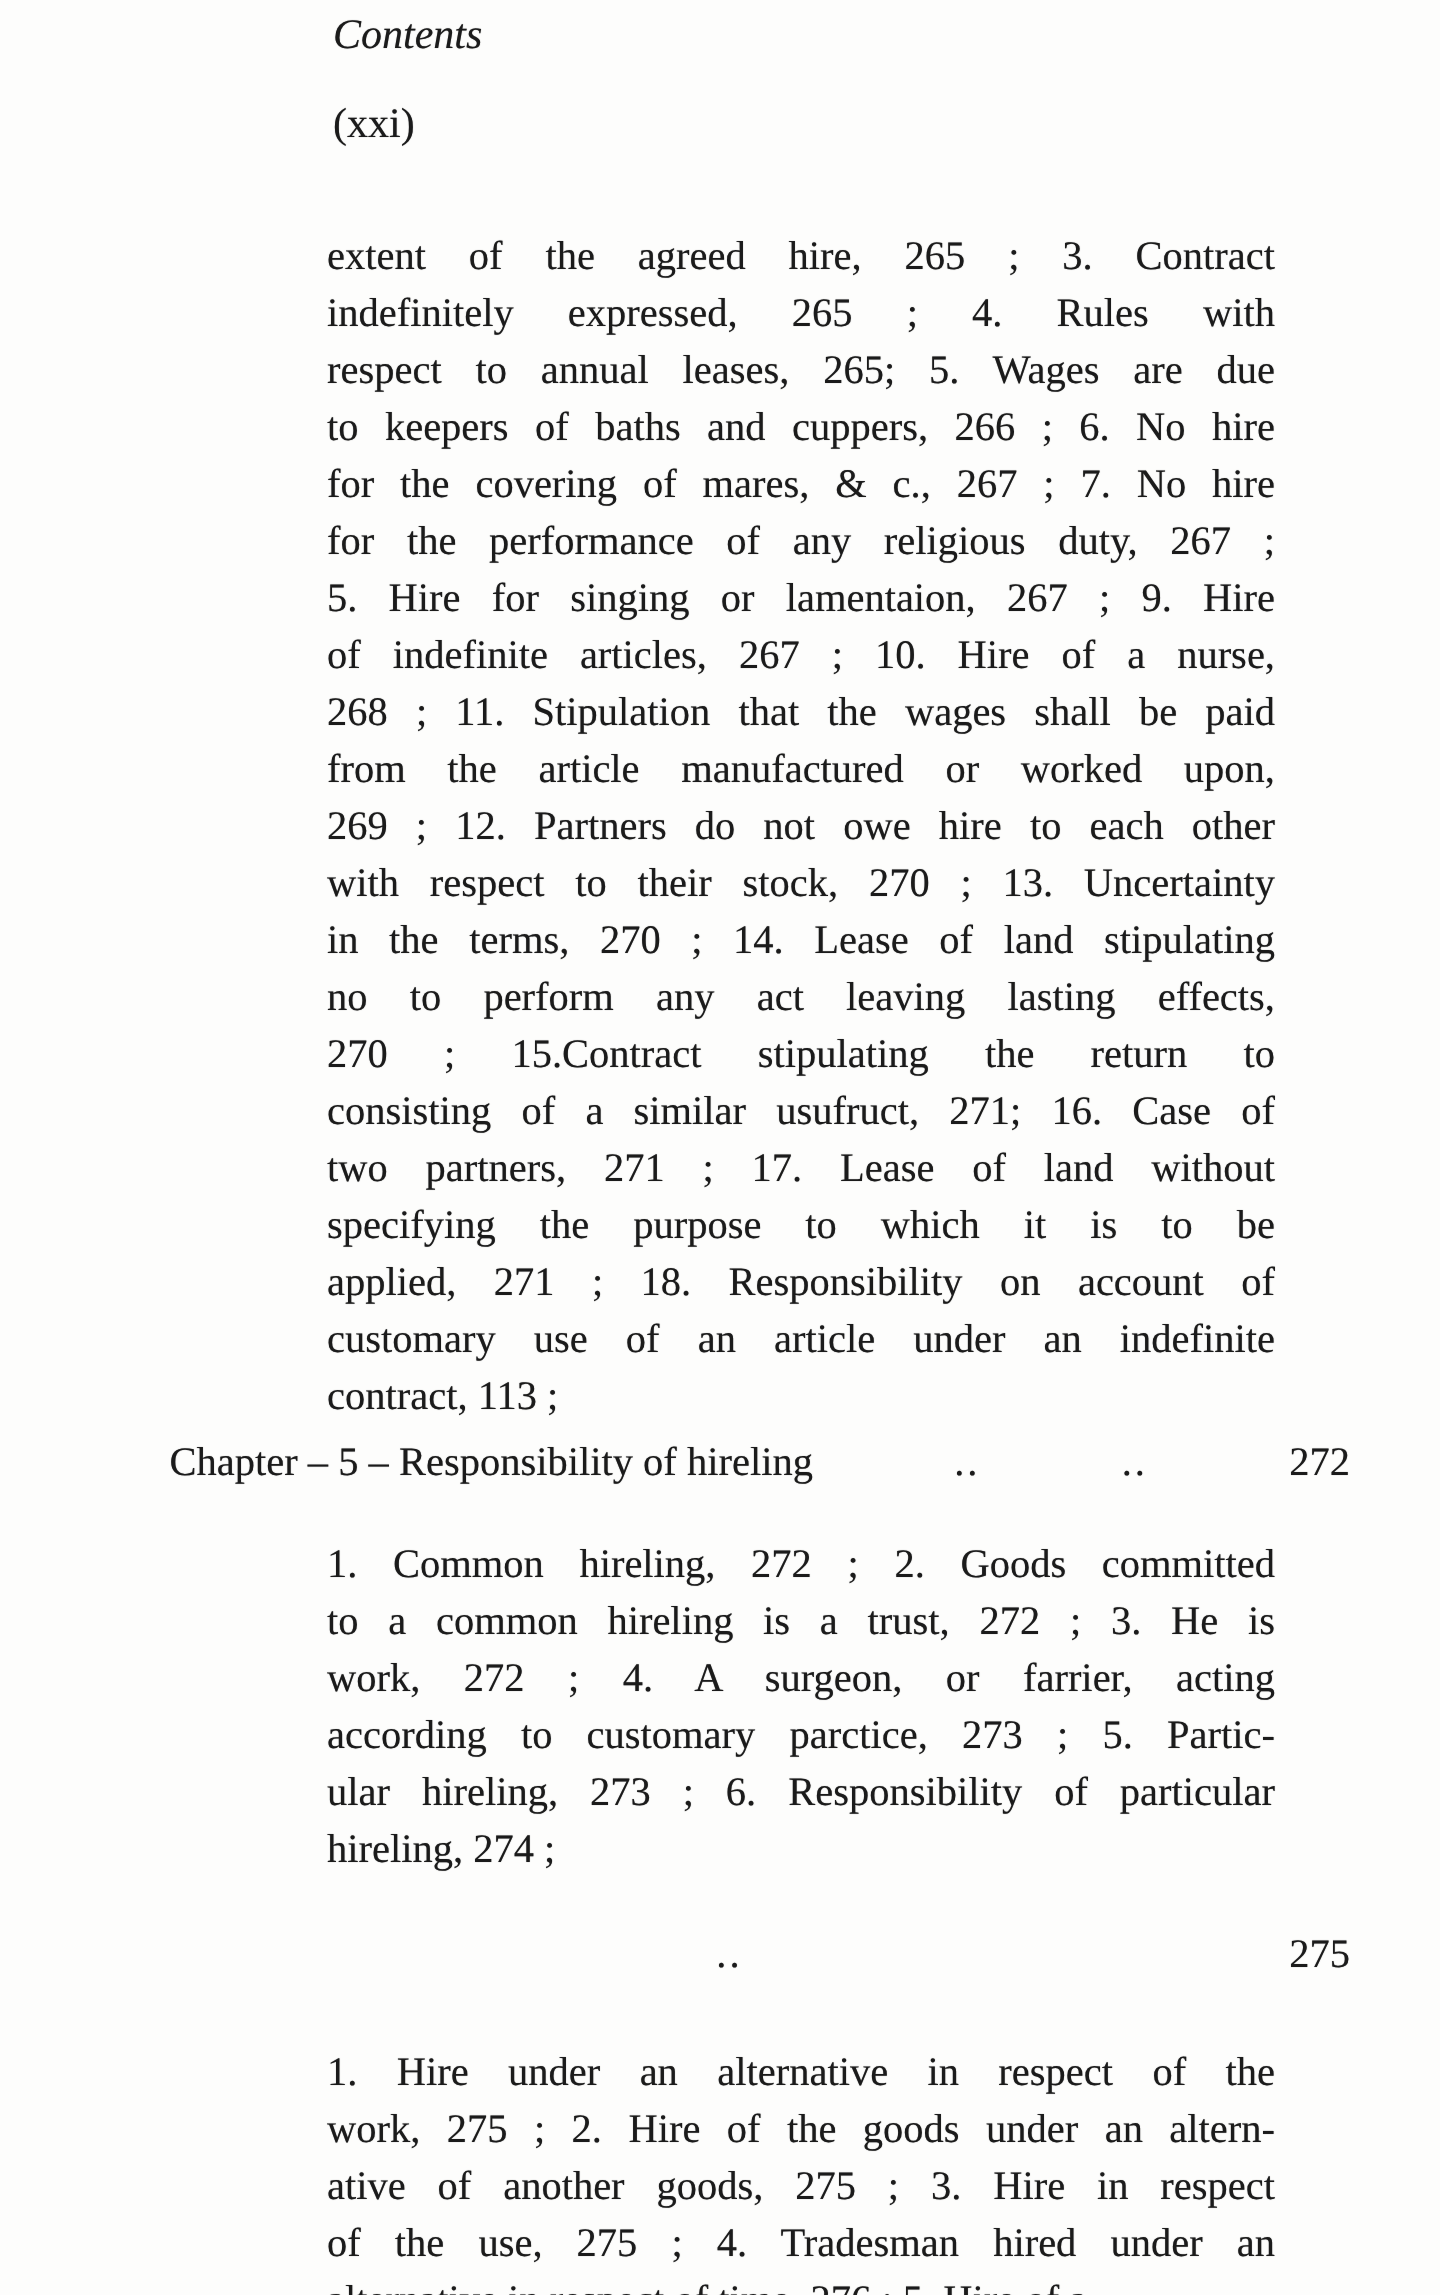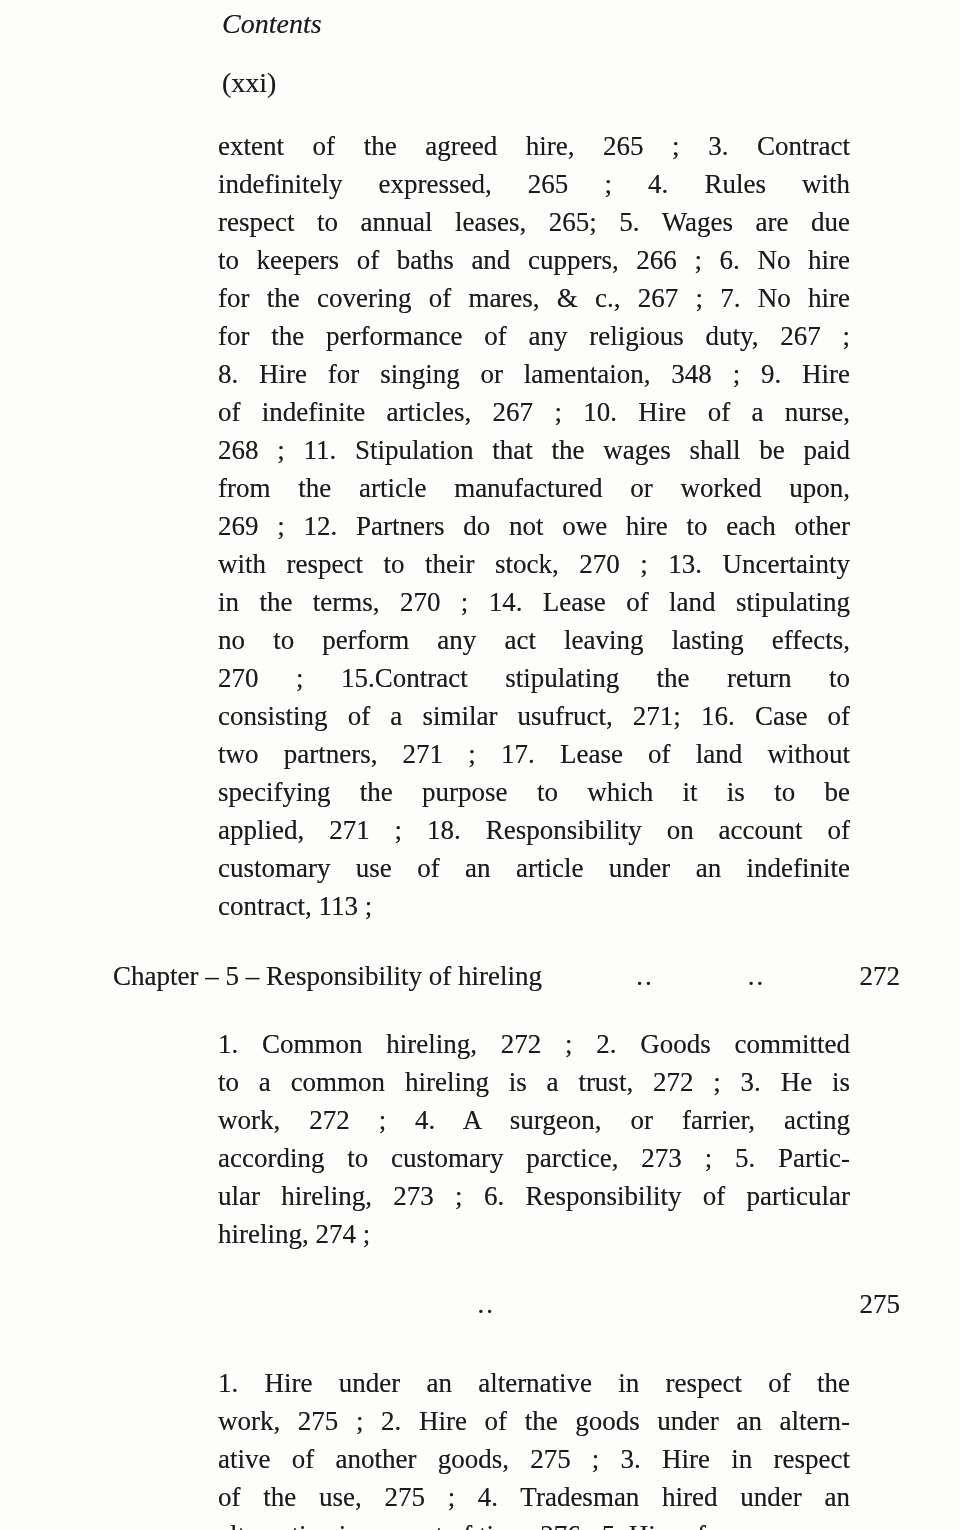--- a/index.html
+++ b/index.html
@@ -28,21 +28,21 @@
     flex-direction: column;
   }
   .running-title { font-style: italic; }
   .folio { font-style: normal; margin-top: 23px; }
   .para {
     margin-left: 218px;
     width: 632px;
     font-size: 27px;
     line-height: 38px;
   }
-  .para-1 { margin-top: 26px; }
+  .para-1 { margin-top: 50px; }
   .para-2 { margin-top: 30px; }
   .para-3 { margin-top: 41px; }
   .jline {
     text-align: justify;
     text-align-last: justify;
     white-space: normal;
     height: 38px;
     overflow: visible;
   }
   .jline.last {
@@ -50,21 +50,21 @@
     text-align-last: left;
   }
   .chapter-row {
     display: flex;
     align-items: baseline;
     margin-left: 113px;
     margin-right: 60px;
     font-size: 27px;
     line-height: 38px;
   }
-  .chapter-row.ch5 { margin-top: 32px; }
+  .chapter-row.ch5 { margin-top: 6px; }
   .chapter-row.ch6 { margin-top: 32px; }
   .ch-label { flex: 0 0 auto; }
   .dots {
     flex: 1 1 auto;
     display: flex;
     justify-content: space-evenly;
     align-items: baseline;
   }
   .dot-group { letter-spacing: 2px; }
   .ch-page { flex: 0 0 auto; text-align: right; }
@@ -79,21 +79,21 @@
     <span class="folio">(xxi)</span>
   </div>
 
   <div class="para para-1">
     <div class="jline">extent of the agreed hire, 265 ; 3. Contract</div>
     <div class="jline">indefinitely expressed, 265 ; 4. Rules with</div>
     <div class="jline">respect to annual leases, 265; 5. Wages are due</div>
     <div class="jline">to keepers of baths and cuppers, 266 ; 6. No hire</div>
     <div class="jline">for the covering of mares, &amp; c., 267 ; 7. No hire</div>
     <div class="jline">for the performance of any religious duty, 267 ;</div>
-    <div class="jline">8. Hire for singing or lamentaion, 348 ; 9. Hire</div>
+    <div class="jline">5. Hire for singing or lamentaion, 267 ; 9. Hire</div>
     <div class="jline">of indefinite articles, 267 ; 10. Hire of a nurse,</div>
     <div class="jline">268 ; 11. Stipulation that the wages shall be paid</div>
     <div class="jline">from the article manufactured or worked upon,</div>
     <div class="jline">269 ; 12. Partners do not owe hire to each other</div>
     <div class="jline">with respect to their stock, 270 ; 13. Uncertainty</div>
     <div class="jline">in the terms, 270 ; 14. Lease of land stipulating</div>
     <div class="jline">no to perform any act leaving lasting effects,</div>
     <div class="jline">270 ; 15.Contract stipulating the return to</div>
     <div class="jline">consisting of a similar usufruct, 271; 16. Case of</div>
     <div class="jline">two partners, 271 ; 17. Lease of land without</div>

